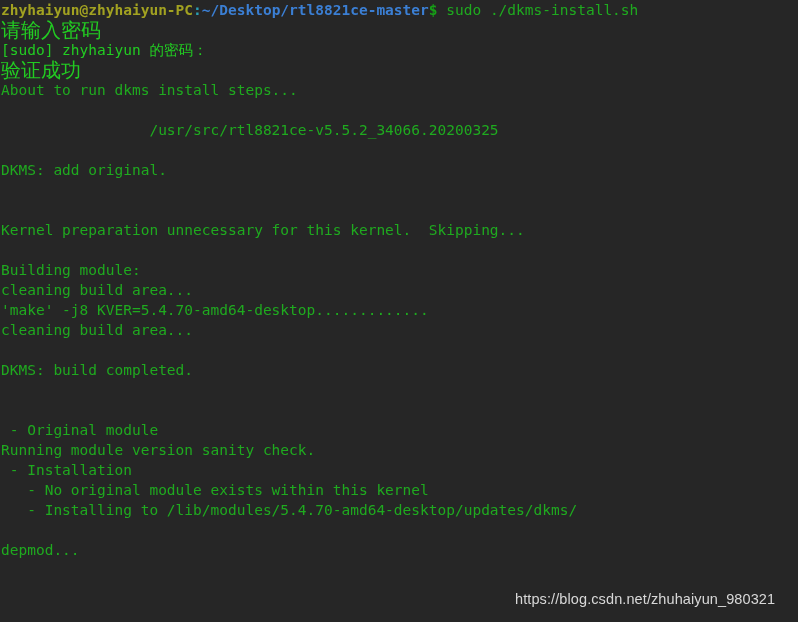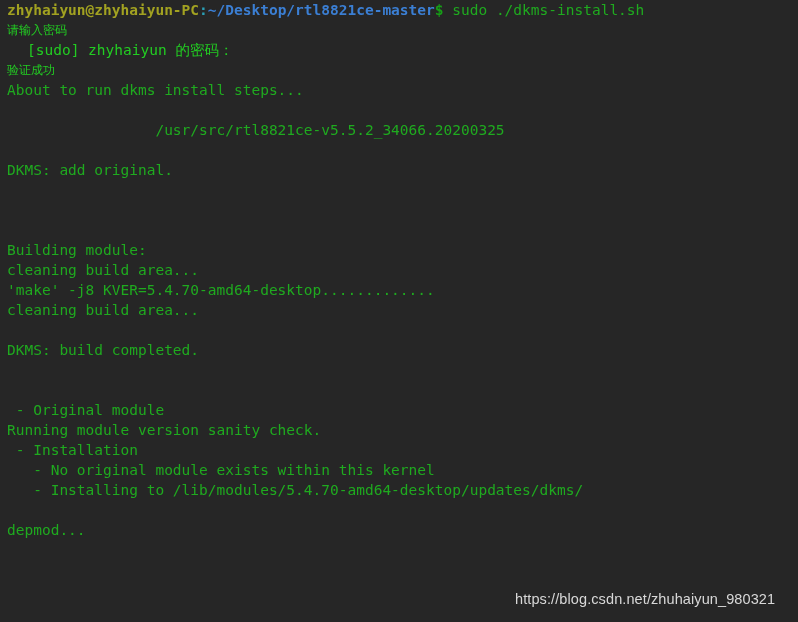--- a/index.html
+++ b/index.html
@@ -26,21 +26,21 @@
     box-sizing: border-box;
   }
   .term-line {
     font-family: "DejaVu Sans Mono", "Liberation Mono", monospace;
     font-size: 14.5px;
     line-height: 20px;
     height: 20px;
     white-space: pre;
     color: #1faa1f;
     letter-spacing: 0px;
-    padding-left: 7px;
+    padding-left: 1px;
   }
   .term-line.blank {
     color: transparent;
   }
   
   .tok-userhost {
     color: #a2a221;
     font-weight: bold;
   }
   .tok-colon {
@@ -54,25 +54,24 @@
   .tok-dollar {
     color: #16a016;
     font-weight: bold;
   }
   .tok-cmd {
     color: #1faa1f;
   }
   .cjk {
     font-family: "DejaVu Sans", "Liberation Sans", sans-serif;
     color: #22cc22;
-    font-size: 12px;
+    font-size: 20px;
   }
   .bright {
     color: #22cc22;
-    margin-left: 20px;
   }
   #watermark {
     position: absolute;
     left: 507px;
     top: 591px;
     font-family: "Liberation Sans", "DejaVu Sans", sans-serif;
     font-size: 14.5px;
     color: #d8d8d8;
     white-space: nowrap;
     letter-spacing: 0.1px;
@@ -90,20 +89,21 @@
       <div class="term-line cjk">请输入密码</div>
       <div class="term-line bright">[sudo] zhyhaiyun 的密码：</div>
       <div class="term-line cjk">验证成功</div>
       <div class="term-line">About to run dkms install steps...</div>
       <div class="term-line blank">&nbsp;</div>
       <div class="term-line">                 /usr/src/rtl8821ce-v5.5.2_34066.20200325</div>
       <div class="term-line blank">&nbsp;</div>
       <div class="term-line">DKMS: add original.</div>
       <div class="term-line blank">&nbsp;</div>
       <div class="term-line blank">&nbsp;</div>
+      <div class="term-line">Kernel preparation unnecessary for this kernel.  Skipping...</div>
       <div class="term-line blank">&nbsp;</div>
       <div class="term-line">Building module:</div>
       <div class="term-line">cleaning build area...</div>
       <div class="term-line">'make' -j8 KVER=5.4.70-amd64-desktop.............</div>
       <div class="term-line">cleaning build area...</div>
       <div class="term-line blank">&nbsp;</div>
       <div class="term-line">DKMS: build completed.</div>
       <div class="term-line blank">&nbsp;</div>
       <div class="term-line blank">&nbsp;</div>
       <div class="term-line"> - Original module</div>

